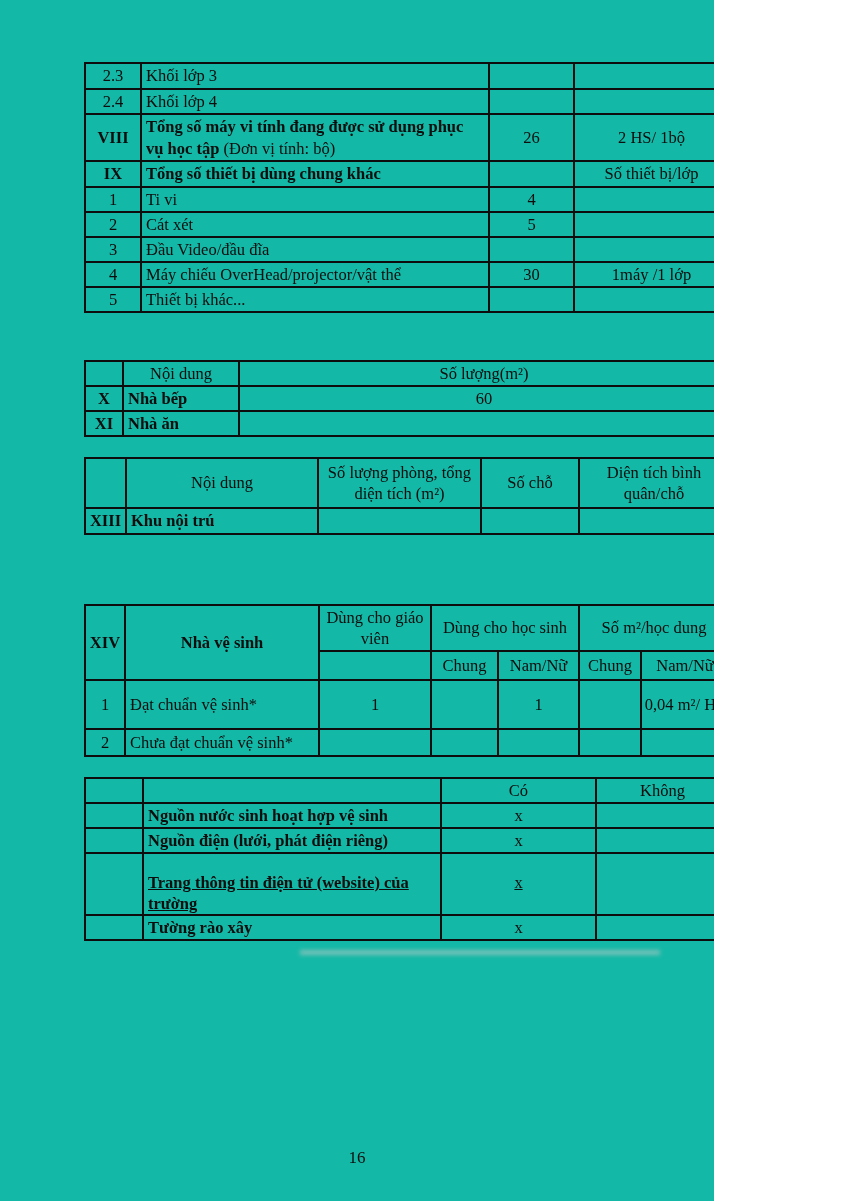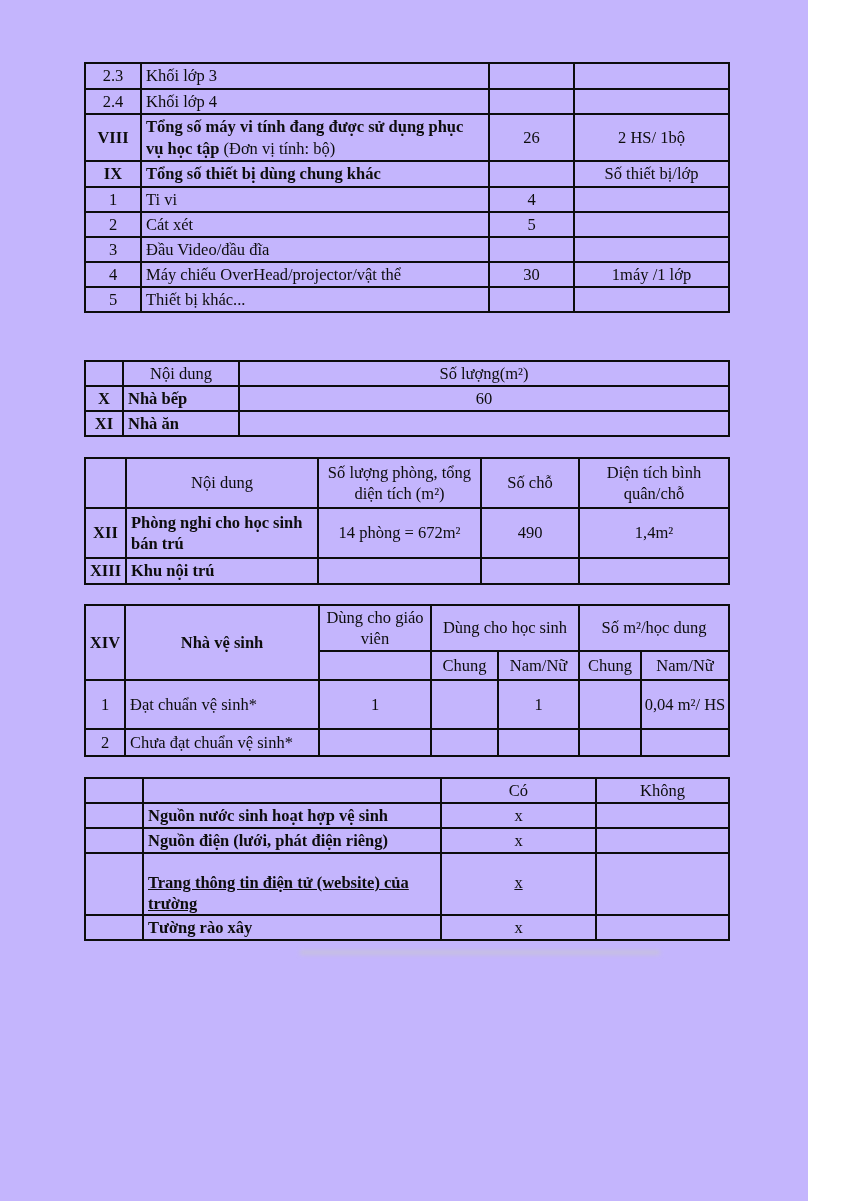--- a/index.html
+++ b/index.html
@@ -1,20 +1,20 @@
 <!DOCTYPE html>
 <html><head>
 <meta charset="utf-8">
 <style>
   html,body { margin:0; padding:0; background:#ffffff; }
   .page {
     position: relative;
-    width: 808px;
+    width: 714px;
     height: 1201px;
-    background: #c4b5fd;
+    background: #14b8a6;
     font-family: "Liberation Serif", "DejaVu Serif", serif;
     color: #0d0d0d;
     overflow: hidden;
   }
   table {
     position: absolute;
     border-collapse: collapse;
     table-layout: fixed;
   }
   td {
@@ -158,27 +158,20 @@
         <col style="width:150px">
       </colgroup>
     <tbody>
         <tr class="r50">
       <td></td>
       <td class="c">Nội dung</td>
       <td class="c">Số lượng phòng, tổng diện tích (m²)</td>
       <td class="c">Số chỗ</td>
       <td class="c">Diện tích bình quân/chỗ</td>
     </tr>
-    <tr class="r50">
-      <td class="c b">XII</td>
-      <td class="b">Phòng nghỉ cho học sinh bán trú</td>
-      <td class="c">14 phòng = 672m²</td>
-      <td class="c">490</td>
-      <td class="c">1,4m²</td>
-    </tr>
     <tr class="r26">
       <td class="c b">XIII</td>
       <td class="b">Khu nội trú</td>
       <td></td>
       <td></td>
       <td></td>
     </tr>
   </tbody>
     </table>
 
@@ -264,13 +257,14 @@
       <td class="c b"></td>
       <td class="b">Tường rào xây</td>
       <td class="c">x</td>
       <td class="c"></td>
     </tr>
   </tbody>
     </table>
 
   <div class="smudge"></div>
 
+  <div class="page-number">16</div>
 </div>
 
 </body></html>

